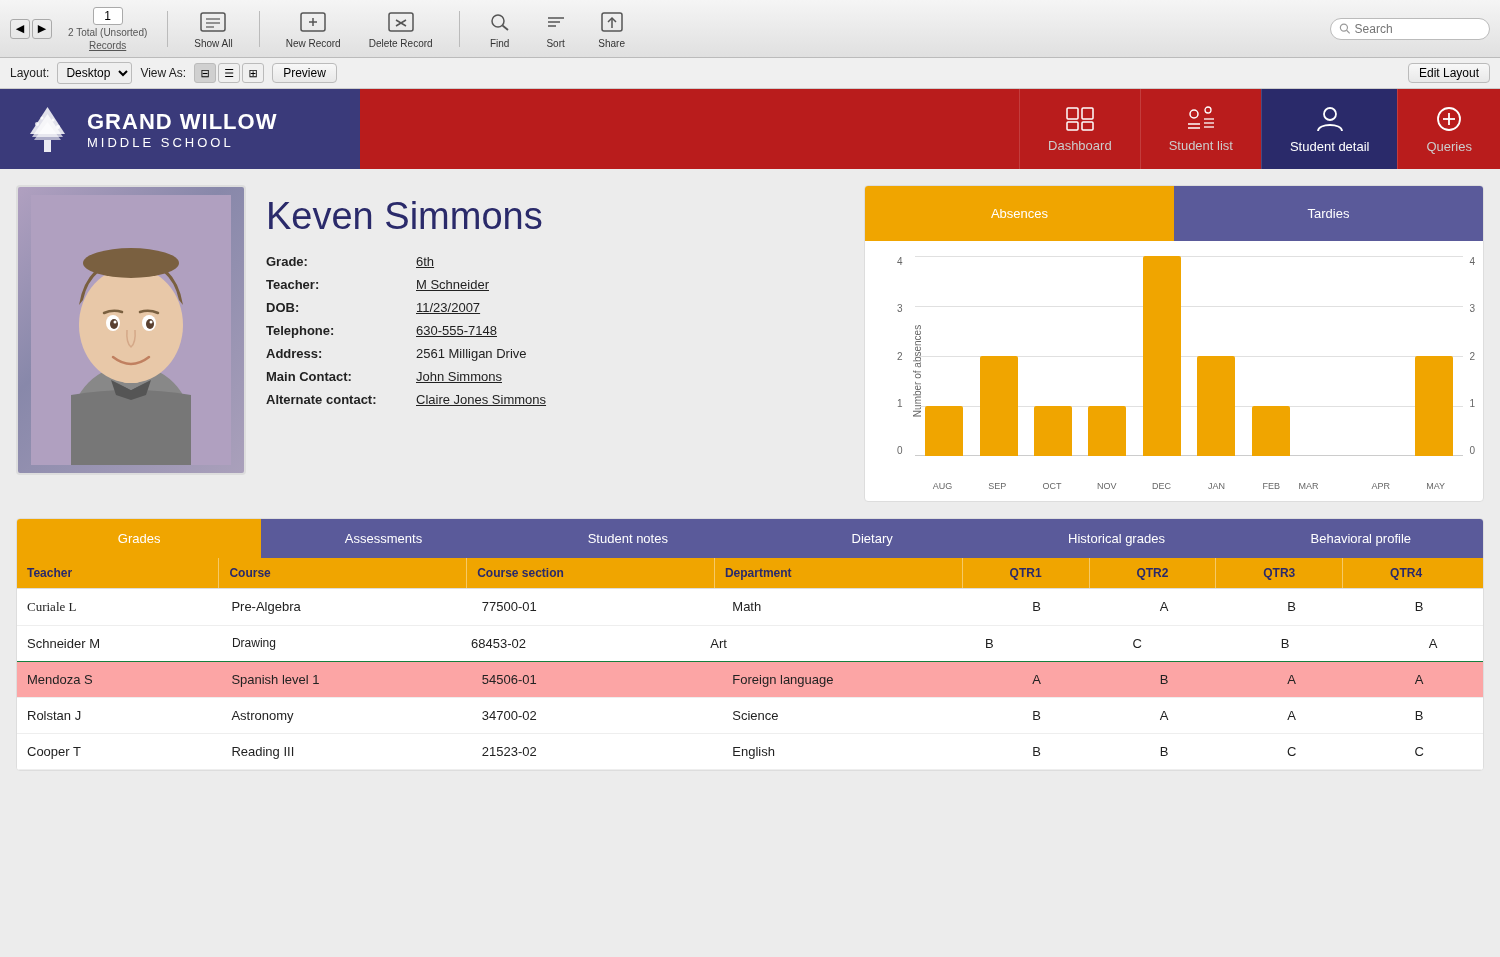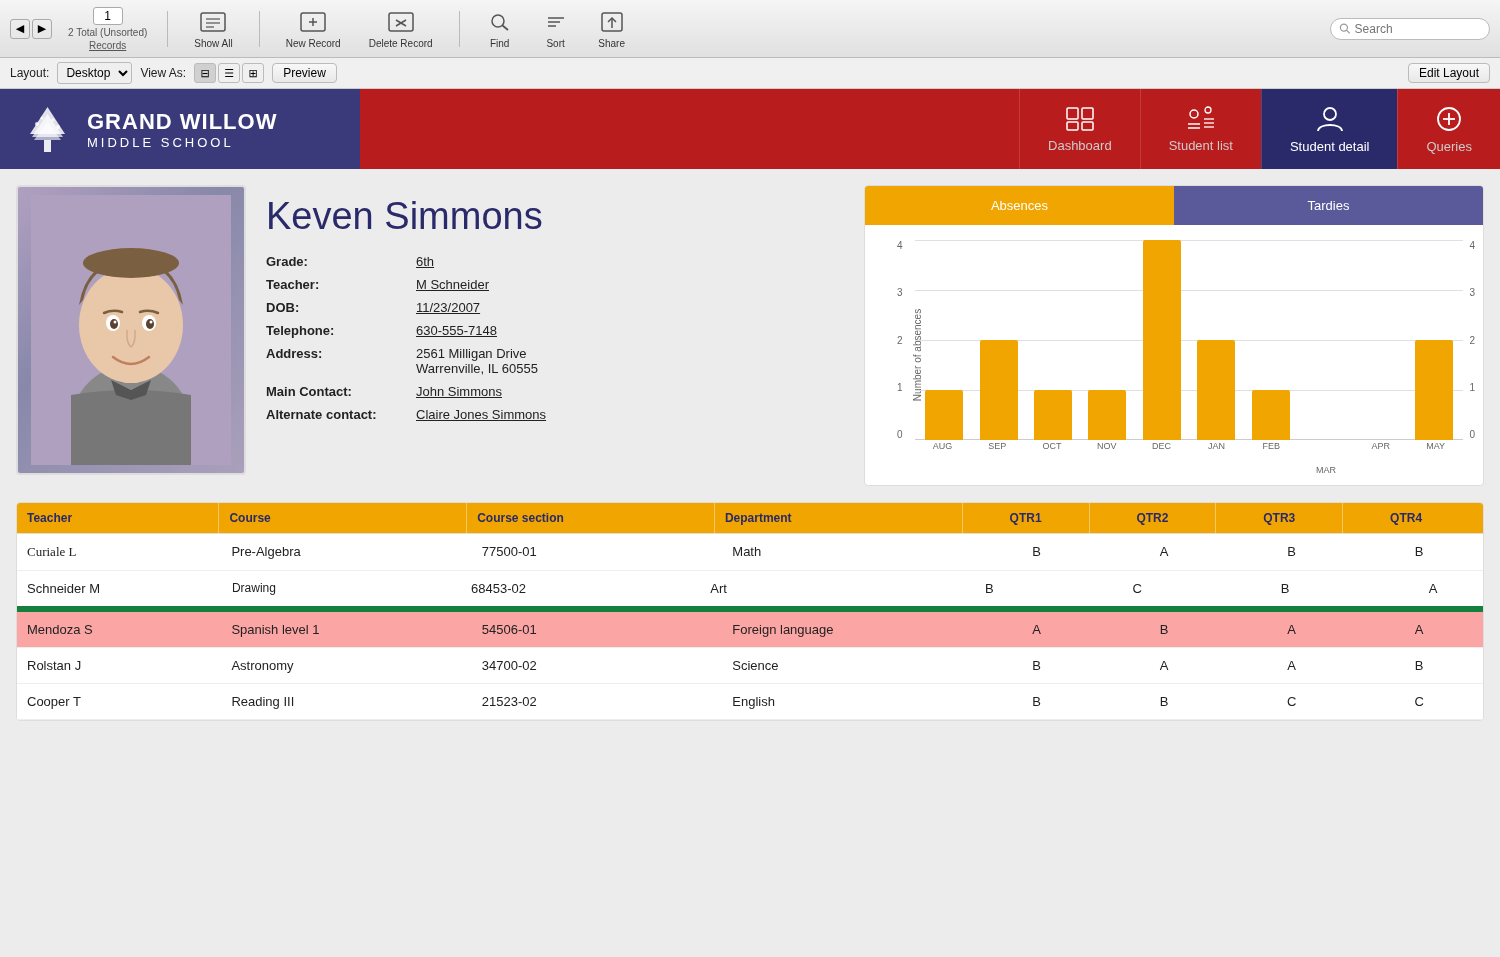--- a/index.html
+++ b/index.html
@@ -104,21 +104,21 @@
       width: 620px;
       flex-shrink: 0;
       background: white;
       border: 1px solid #ddd;
       border-radius: 4px;
       overflow: hidden;
     }
     .chart-tabs { display: flex; }
     .chart-tab {
       flex: 1;
-      padding: 12px;
+      padding: 20px;
       text-align: center;
       font-size: 13px;
       cursor: pointer;
       font-weight: 500;
     }
     .chart-tab.active { background: #f0a500; color: white; }
     .chart-tab.inactive { background: #5a5a9a; color: white; }
     .chart-body { padding: 10px 10px 20px 40px; position: relative; height: 260px; }
 
     
@@ -343,21 +343,20 @@
         <span class="info-value">6th</span>
         <span class="info-label">Teacher:</span>
         <span class="info-value">M Schneider</span>
         <span class="info-label">DOB:</span>
         <span class="info-value">11/23/2007</span>
         <span class="info-label">Telephone:</span>
         <span class="info-value">630-555-7148</span>
         <span class="info-label">Address:</span>
         <div>
           <div>2561 Milligan Drive</div>
-          <div>Warrenville, IL 60555</div>
         </div>
         <span class="info-label">Main Contact:</span>
         <span class="info-value">John Simmons</span>
         <span class="info-label">Alternate contact:</span>
         <span class="info-value">Claire Jones Simmons</span>
       </div>
     </div>
 
     <div class="chart-area">
       <div class="chart-tabs">
@@ -457,30 +456,38 @@
         </div>
 
         <div style="position:absolute; left:50px; right:20px; bottom:10px; display:flex; justify-content:space-around;">
           <span style="font-size:9px;color:#666;flex:1;text-align:center;">AUG</span>
           <span style="font-size:9px;color:#666;flex:1;text-align:center;">SEP</span>
           <span style="font-size:9px;color:#666;flex:1;text-align:center;">OCT</span>
           <span style="font-size:9px;color:#666;flex:1;text-align:center;">NOV</span>
           <span style="font-size:9px;color:#666;flex:1;text-align:center;">DEC</span>
           <span style="font-size:9px;color:#666;flex:1;text-align:center;">JAN</span>
           <span style="font-size:9px;color:#666;flex:1;text-align:center;">FEB</span>
-          <span style="font-size:9px;color:#666;flex:1;text-align:center;margin-top:24px;">MAR</span>
+          <span style="font-size:9px;color:#666;flex:1;">MAR</span>
           <span style="font-size:9px;color:#666;flex:1;text-align:center;">APR</span>
           <span style="font-size:9px;color:#666;flex:1;text-align:center;">MAY</span>
         </div>
       </div>
     </div>
   </div>
 
   <div class="tabs-section">
 
+    <div class="tabs-row">
+      <div class="tab-item active">Grades</div>
+      <div class="tab-item inactive">Assessments</div>
+      <div class="tab-item inactive">Student notes</div>
+      <div class="tab-item inactive">Dietary</div>
+      <div class="tab-item inactive">Historical grades</div>
+      <div class="tab-item inactive">Behavioral profile</div>
+    </div>
 
     <div style="display:flex; background:#f0a500; font-size:12px; font-weight:600; color:#2a2a6a; border-bottom:1px solid #ddd;">
       <div style="flex:1.2; padding:8px 10px;">Teacher</div>
       <div style="flex:1.5; padding:8px 10px; border-left:1px solid rgba(255,255,255,0.4);">Course</div>
       <div style="flex:1.5; padding:8px 10px; border-left:1px solid rgba(255,255,255,0.4);">Course section</div>
       <div style="flex:1.5; padding:8px 10px; border-left:1px solid rgba(255,255,255,0.4);">Department</div>
       <div style="flex:0.7; padding:8px 10px; border-left:1px solid rgba(255,255,255,0.4); text-align:center;">QTR1</div>
       <div style="flex:0.7; padding:8px 10px; border-left:1px solid rgba(255,255,255,0.4); text-align:center;">QTR2</div>
       <div style="flex:0.7; padding:8px 10px; border-left:1px solid rgba(255,255,255,0.4); text-align:center;">QTR3</div>
       <div style="flex:0.7; padding:8px 10px; border-left:1px solid rgba(255,255,255,0.4); text-align:center;">QTR4</div>
@@ -494,21 +501,21 @@
           <div style="flex:1.2; padding:10px 10px; font-size:13px;font-family:Liberation Serif, serif;">Curiale L</div>
           <div style="flex:1.5; padding:10px 10px; font-size:13px;">Pre-Algebra</div>
           <div style="flex:1.5; padding:10px 10px; font-size:13px;">77500-01</div>
           <div style="flex:1.5; padding:10px 10px; font-size:13px;">Math</div>
           <div style="flex:0.7; padding:10px 10px; font-size:13px; text-align:center;">B</div>
           <div style="flex:0.7; padding:10px 10px; font-size:13px; text-align:center;">A</div>
           <div style="flex:0.7; padding:10px 10px; font-size:13px; text-align:center;">B</div>
           <div style="flex:0.7; padding:10px 10px; font-size:13px; text-align:center;">B</div>
         </div>
 
-        <div style="display:flex; border-bottom:6px solid #15803d; background:white;gap:48px;">
+        <div style="display:flex; border-bottom:1px solid #15803d; background:white;gap:48px;">
           <div style="flex:1.2; padding:10px 10px; font-size:13px;">Schneider M</div>
           <div style="flex:1.5; padding:10px 10px; font-size:12px;">Drawing</div>
           <div style="flex:1.5; padding:10px 10px; font-size:13px;">68453-02</div>
           <div style="flex:1.5; padding:10px 10px; font-size:13px;">Art</div>
           <div style="flex:0.7; padding:10px 10px; font-size:13px; text-align:center;">B</div>
           <div style="flex:0.7; padding:10px 10px; font-size:13px; text-align:center;">C</div>
           <div style="flex:0.7; padding:10px 10px; font-size:13px; text-align:center;">B</div>
           <div style="flex:0.7; padding:10px 10px; font-size:13px; text-align:center;">A</div>
         </div>
 

